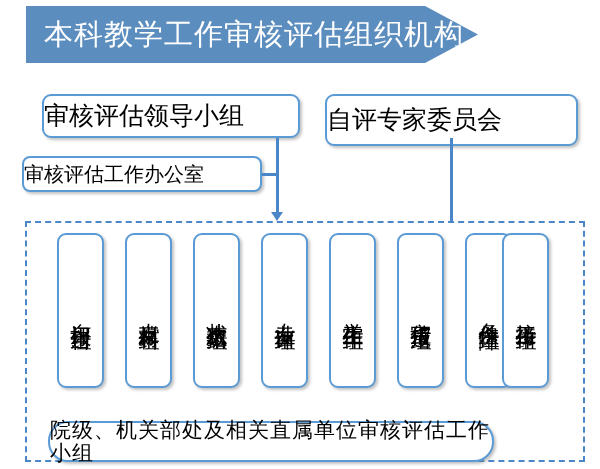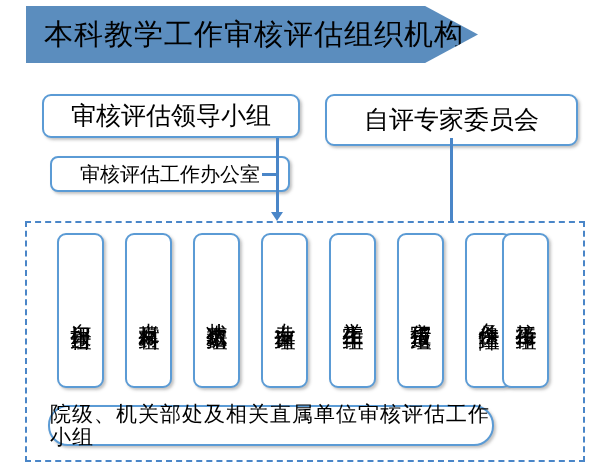--- a/index.html
+++ b/index.html
@@ -25,57 +25,56 @@
     top: 6px;
     width: 452px;
     height: 57px;
     background: #5B8DBE;
     -webkit-clip-path: polygon(0 0, 88.3% 0, 100% 50%, 88.3% 100%, 0 100%);
     clip-path: polygon(0 0, 88.3% 0, 100% 50%, 88.3% 100%, 0 100%);
     display: flex;
     align-items: center;
   }
   #title-banner-text {
-    color: #000000;
+    color: #ffffff;
     font-size: 29px;
     letter-spacing: 1px;
     line-height: 1;
     padding-left: 18px;
     white-space: nowrap;
   }
 
   
   .rbox {
     position: absolute;
     box-sizing: border-box;
     border: 2px solid #5B9BD5;
     border-radius: 9px;
     background: #ffffff;
     box-shadow: 2px 2px 3px rgba(120,120,120,0.45);
     display: flex;
     align-items: center;
-    justify-content: center;
+    justify-content: flex-start;
     color: #000000;
     line-height: 1.05;
   }
 
   
   #box-leader {
     left: 42px; top: 94px; width: 258px; height: 44px;
     font-size: 25px;
   }
   #box-expert {
     left: 325px; top: 94px; width: 253px; height: 52px;
     font-size: 25px;
   }
   #box-office {
     left: 22px; top: 156px; width: 240px; height: 36px;
     font-size: 20px;
     border-radius: 8px;
-    margin-left: 28px;
   }
 
   
   .conn {
     position: absolute;
     background: #4A86C8;
   }
   .conn-v { width: 3px; }
   .conn-h { height: 3px; }
 
@@ -119,21 +118,21 @@
     text-orientation: upright;
     font-size: 21px;
     line-height: 1.18;
     letter-spacing: 2px;
     color: #000000;
     white-space: nowrap;
   }
 
   
   #box-bottom {
-    left: 48px; top: 405px; width: 446px; height: 41px;
+    left: 48px; top: 421px; width: 446px; height: 41px;
     font-size: 21px;
     border-radius: 20px;
     letter-spacing: 1px;
   }
 </style>
 </head>
 <body>
 
 <div id="canvas">
 

